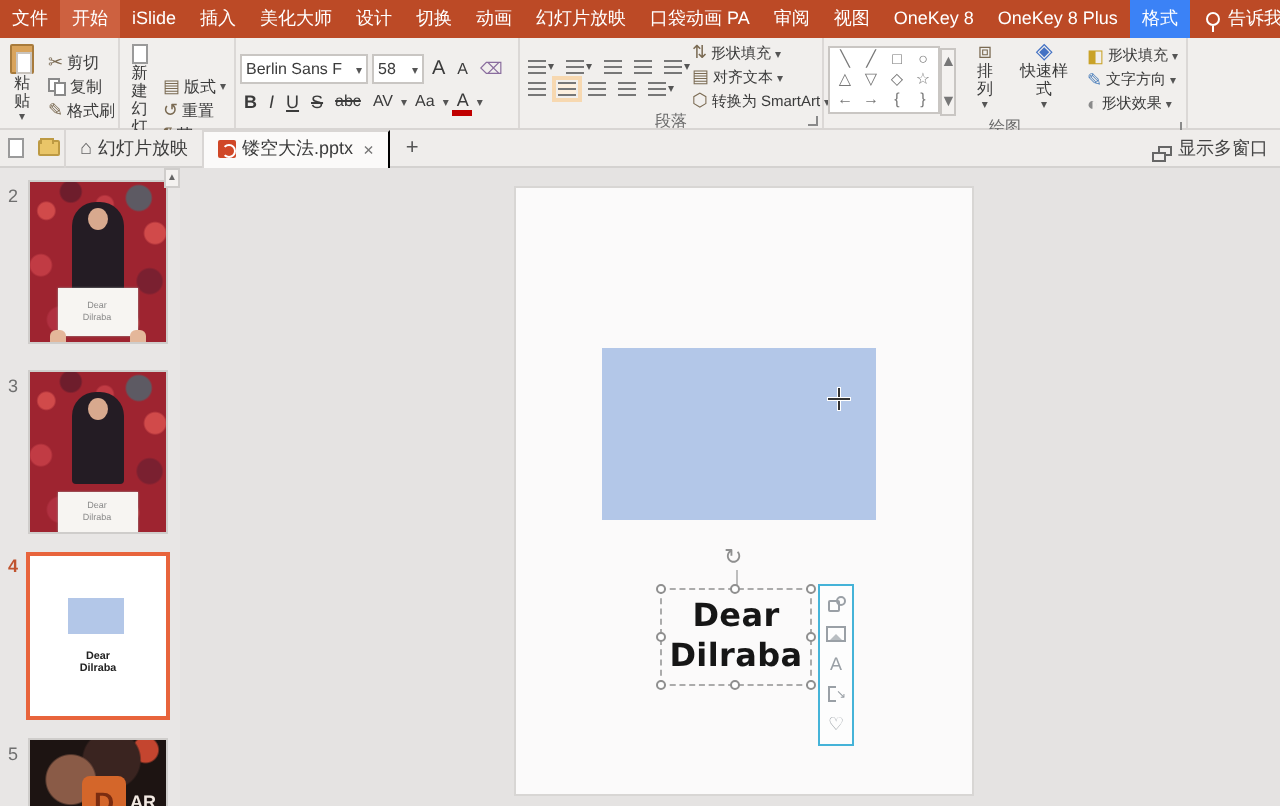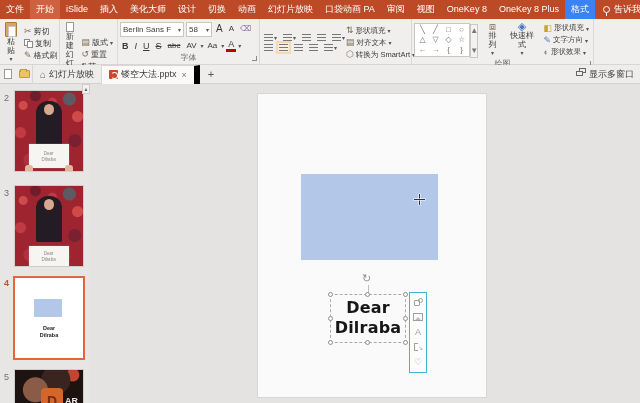--- a/index.html
+++ b/index.html
@@ -58,27 +58,27 @@
   .find-ic { width:6px; height:6px; border:1px solid #7a7a7a; border-radius:50%; position:relative; }
   .find-ic::after { content:""; position:absolute; left:4px; top:5px; width:3px; height:1px; background:#7a7a7a; transform:rotate(45deg); }
 
   
   .docbar { position:absolute; left:0; top:65px; width:640px; height:19px; background:#efedeb; border-bottom:1px solid #d4d2d0; display:flex; align-items:center; }
   .docbar .mini { width:16px; height:15px; display:flex; align-items:center; justify-content:center; }
   .newpage-ic { width:8px; height:10px; background:#fff; border:1px solid #9a9a9a; }
   .folder-ic { width:11px; height:8px; background:#e9c568; border:1px solid #bd9a43; border-radius:1px; position:relative; }
   .folder-ic::before { content:""; position:absolute; left:0; top:-2px; width:5px; height:2px; background:#e9c568; border:1px solid #bd9a43; border-bottom:none; }
   .dtab { height:19px; display:flex; align-items:center; gap:3px; padding:0 7px; font-size:9px; border-left:1px solid #d9d6d4; }
-  .dtab.active { background:#fafad9; background:#fbfaf9; border-right:6px solid #000000; border-top:1px solid #d9d6d4; }
+  .dtab.active { background:#fafad9; background:#fbfaf9; border-right:1px solid #000000; border-top:1px solid #d9d6d4; }
   .home-ic { font-size:10px; color:#666; }
   .ppt-ic { width:9px; height:9px; background:#d04727; border-radius:1px; position:relative; }
   .ppt-ic::after { content:""; position:absolute; left:2px; top:2px; width:5px; height:5px; border:1px solid #fff; border-radius:50%; border-left-color:transparent; }
   .closex { color:#777; font-size:9px; padding-left:2px; }
   .plus { font-size:11px; color:#555; padding:0 8px; }
-  .showwin { margin-left:auto; display:flex; align-items:flex-start; gap:3px; padding-right:6px; color:#444; }
+  .showwin { margin-left:auto; display:flex; align-items:flex-end; gap:3px; padding-right:6px; color:#444; }
   .win-ic { position:relative; width:10px; height:8px; }
   .win-ic i, .win-ic b { position:absolute; border:1px solid #666; background:#efedeb; }
   .win-ic i { width:7px; height:5px; right:0; top:0; } .win-ic b { width:7px; height:5px; left:0; bottom:0; }
 
   
   .main { position:absolute; left:0; top:84px; width:640px; height:319px; background:#e5e3e2; }
   .thumbs { position:absolute; left:0; top:0; width:90px; height:319px; background:#e8e6e5; }
   .snum { position:absolute; left:4px; width:10px; font-size:9px; color:#6f6f6f; }
   .snum.sel { color:#c0542f; font-weight:bold; }
   .thumb { position:absolute; left:15px; width:68px; background:#fff; box-shadow:0 0 0 1px #cfcdcb; overflow:hidden; }
@@ -249,21 +249,20 @@
             <span class="fbtn abc">abc</span>
             <span class="fbtn" style="font-size:8px">AV</span>
             <span class="dd">▾</span>
             <span class="fbtn" style="font-size:8px">Aa</span>
             <span class="dd">▾</span>
             <span class="fcolor">A</span>
             <span class="dd">▾</span>
           </div>
         </div>
       </div>
-      <div class="grp-label"><span>字体</span><span class="launch"></span></div>
     </div>
 
     <div class="grp" style="width:152px">
       <div class="grp-body">
         <div class="pcol" style="width:80px">
           <div class="frow">
             <span class="pbtn">
                 <span class="stripes"></span>
                 <span class="dd">▾</span>
               </span>
@@ -312,20 +311,21 @@
               <span>对齐文本</span>
               <span class="dd">▾</span>
             </div>
           <div class="sbtn" style="font-size:7.5px">
               <span class="gic">⬡</span>
               <span>转换为 SmartArt</span>
               <span class="dd">▾</span>
             </div>
         </div>
       </div>
+      <div class="grp-label"><span>段落</span><span class="launch"></span></div>
     </div>
 
     <div class="grp" style="width:182px">
       <div class="grp-body">
         <div class="gallery">
           <span>╲</span>
           <span>╱</span>
           <span>□</span>
           <span>○</span>
           <span>△</span>

